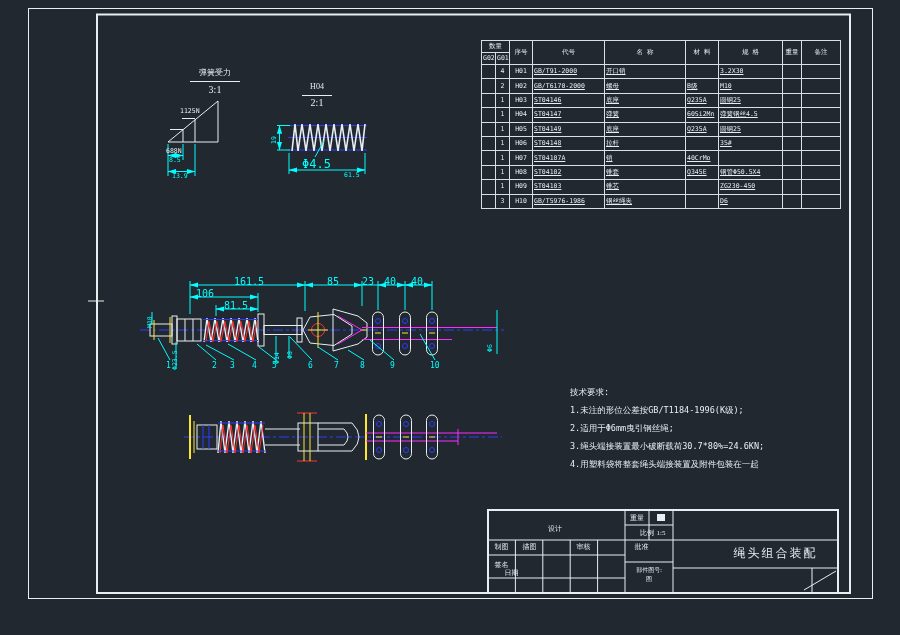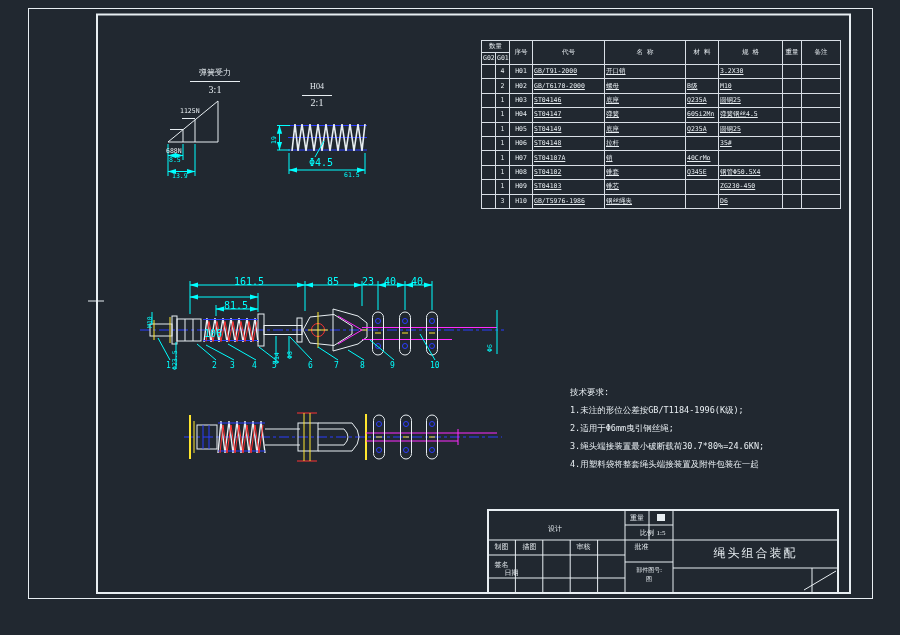--- a/index.html
+++ b/index.html
@@ -11,21 +11,21 @@
   .ctr{text-align:center;font-family:Liberation Serif, serif;}
   .rot{transform:rotate(-90deg);transform-origin:0 0;}
   .tech{position:absolute;left:570px;top:383px;color:#e8eef2;font-size:8.5px;line-height:18px;}
   table.bom{position:absolute;left:481px;top:40px;width:359px;border-collapse:collapse;
             table-layout:fixed;color:#e8eef2;}
   .bom th,.bom td{border:1px solid #d9dfe6;font-weight:normal;font-size:6.5px;line-height:7px;
             padding:0 1px;overflow:hidden;white-space:nowrap;text-align:center;height:13.4px;}
   .bom thead th{height:11px;}
   .bom .l{text-align:left;text-decoration:underline;}
   .tb{position:absolute;color:#e8eef2;font-size:7px;line-height:1;white-space:nowrap;}
-  .tb.big{font-size:12px;letter-spacing:2px;}
+  .tb.big{font-size:12px;letter-spacing:2px;padding-left:20px;}
   .tb.tiny{font-size:6px;}
   .mark{position:absolute;background:#e8eef2;}
 </style>
 </head>
 <body>
 
 <div class="stage">
 
 <svg width="900" height="635" viewBox="0 0 900 635">
   <defs>
@@ -234,24 +234,24 @@
 <span class="t ctr" style="left:200px;top:85px;width:30px;">3:1</span>
 <span class="t" style="left:180px;top:108px;font-size:6.5px;">1125N</span>
 <span class="t" style="left:166px;top:119px;font-size:6.5px;margin-top:29px;">688N</span>
 <span class="t cy" style="left:169px;top:157px;font-size:6.5px;">8.5</span>
 <span class="t cy" style="left:172px;top:173px;font-size:6.5px;">13.9</span>
 
 <span class="t ctr" style="left:303px;top:83px;width:28px;font-size:8px;">H04</span>
 <span class="t ctr" style="left:303px;top:98px;width:28px;">2:1</span>
 <span class="t cy rot" style="left:271px;top:144px;font-size:6.5px;">19</span>
 <span class="t cy" style="left:312px;top:171.5px;font-size:6.5px;padding-left:32px;">61.5</span>
-<span class="t cy" style="left:309px;top:158px;font-size:10px;">Φ4.5</span>
+<span class="t cy" style="left:302px;top:158px;font-size:12px;">Φ4.5</span>
 
 <span class="t cy" style="left:234px;top:277px;">161.5</span>
-<span class="t cy" style="left:204px;top:289px;margin-top:40px;">106</span>
+<span class="t cy" style="left:196px;top:289px;">106</span>
 <span class="t cy" style="left:224px;top:301px;">81.5</span>
 <span class="t cy" style="left:327px;top:277px;">85</span>
 <span class="t cy" style="left:362px;top:277px;">23</span>
 <span class="t cy" style="left:384px;top:277px;">40</span>
 <span class="t cy" style="left:411px;top:277px;">40</span>
 <span class="t cy rot" style="left:147px;top:328px;font-size:6.5px;">M10</span>
 <span class="t cy rot" style="left:172px;top:370px;font-size:6.5px;">Φ23.5</span>
 <span class="t cy rot" style="left:274px;top:364px;font-size:6.5px;">Φ14</span>
 <span class="t cy rot" style="left:287px;top:359px;font-size:6.5px;">Φ8</span>
 <span class="t cy rot" style="left:487px;top:352px;font-size:6.5px;">Φ6</span>

